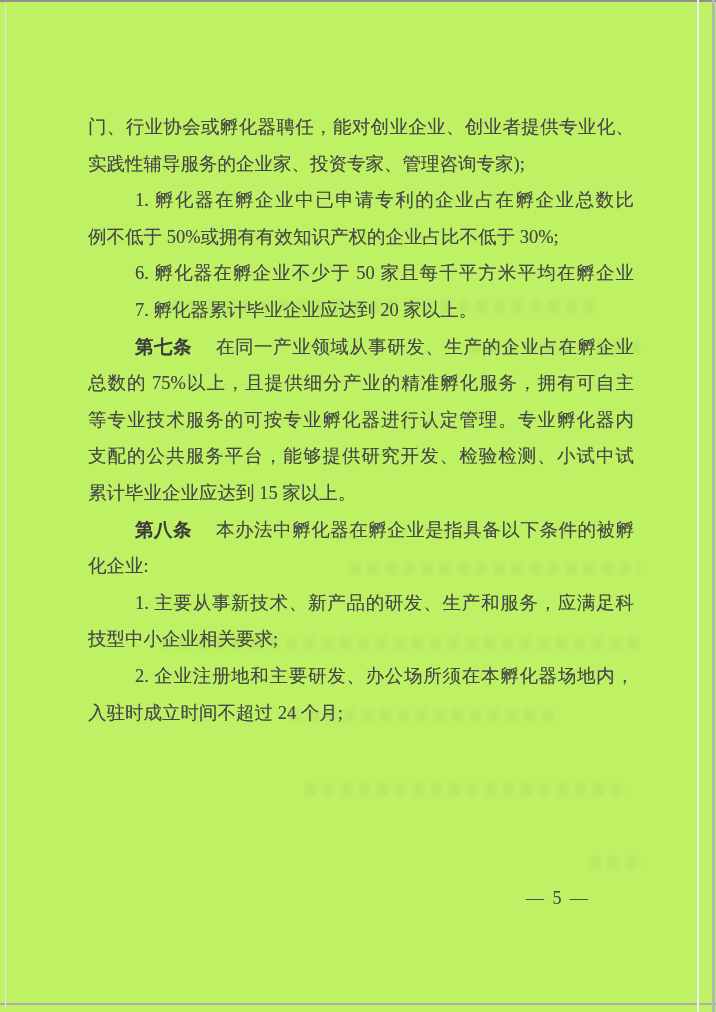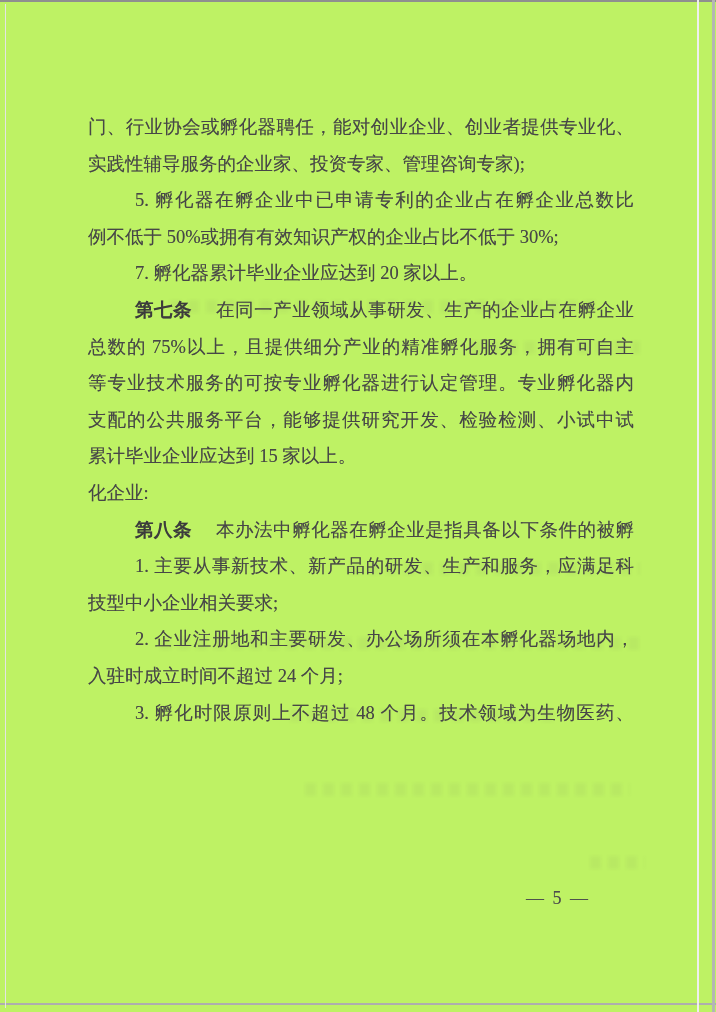--- a/index.html
+++ b/index.html
@@ -75,32 +75,32 @@
   <div class="bleed" style="left:470px; top:341px; width:170px;"></div>
   <div class="bleed" style="left:350px; top:562px; width:290px;"></div>
   <div class="bleed" style="left:160px; top:637px; width:480px;"></div>
   <div class="bleed" style="left:290px; top:709px; width:270px;"></div>
   <div class="bleed" style="left:305px; top:783px; width:325px;"></div>
   <div class="bleed" style="left:590px; top:856px; width:55px;"></div>
 
   <div class="doc-body">
       <div class="line fill">门、行业协会或孵化器聘任，能对创业企业、创业者提供专业化、</div>
       <div class="line">实践性辅导服务的企业家、投资专家、管理咨询专家);</div>
-      <div class="line indent fill">5. 孵化器在孵企业中已申请专利的企业占在孵企业总数比</div>
+      <div class="line indent fill">1. 孵化器在孵企业中已申请专利的企业占在孵企业总数比</div>
       <div class="line">例不低于 50%或拥有有效知识产权的企业占比不低于 30%;</div>
+      <div class="line indent fill">6. 孵化器在孵企业不少于 50 家且每千平方米平均在孵企业</div>
       <div class="line indent">7. 孵化器累计毕业企业应达到 20 家以上。</div>
       <div class="line indent fill"><span class="head">第七条</span>在同一产业领域从事研发、生产的企业占在孵企业</div>
       <div class="line fill">总数的 75%以上，且提供细分产业的精准孵化服务，拥有可自主</div>
       <div class="line fill">等专业技术服务的可按专业孵化器进行认定管理。专业孵化器内</div>
       <div class="line fill">支配的公共服务平台，能够提供研究开发、检验检测、小试中试</div>
       <div class="line">累计毕业企业应达到 15 家以上。</div>
+      <div class="line indent fill"><span class="head">第八条</span>本办法中孵化器在孵企业是指具备以下条件的被孵</div>
       <div class="line">化企业:</div>
-      <div class="line indent fill"><span class="head">第八条</span>本办法中孵化器在孵企业是指具备以下条件的被孵</div>
       <div class="line indent fill">1. 主要从事新技术、新产品的研发、生产和服务，应满足科</div>
       <div class="line">技型中小企业相关要求;</div>
       <div class="line indent fill">2. 企业注册地和主要研发、办公场所须在本孵化器场地内，</div>
       <div class="line">入驻时成立时间不超过 24 个月;</div>
-      <div class="line indent fill">3. 孵化时限原则上不超过 48 个月。技术领域为生物医药、</div>
     </div>
 
   <div class="page-number">— 5 —</div>
 
 </div>
 
 </body></html>

